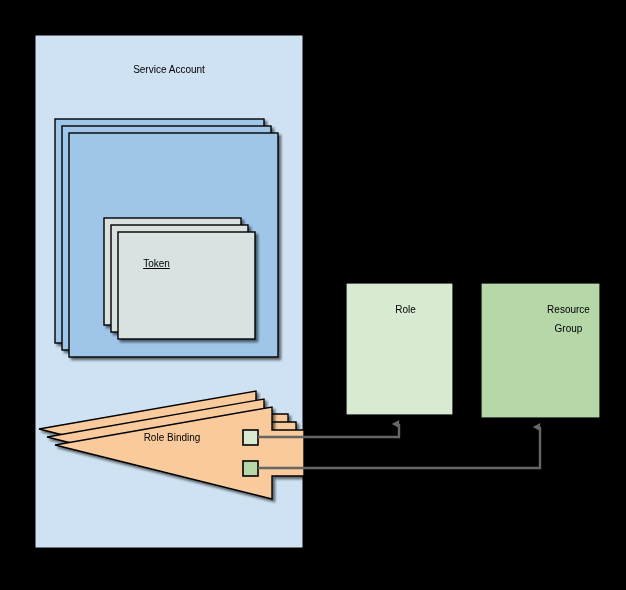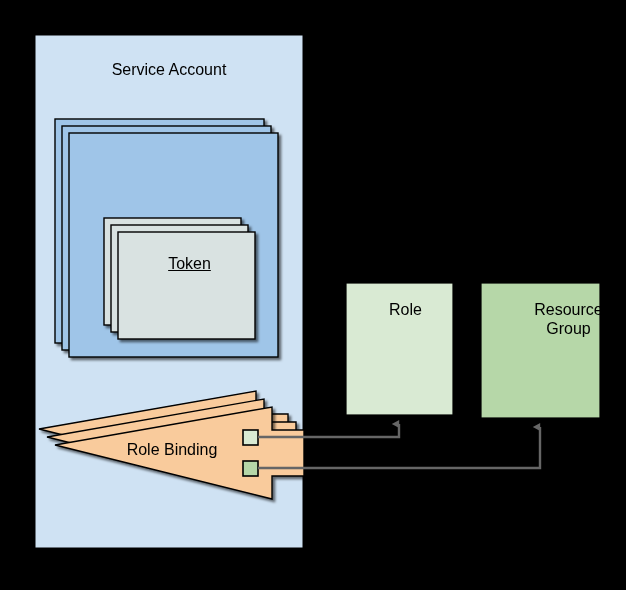--- a/index.html
+++ b/index.html
@@ -21,44 +21,44 @@
     position: absolute;
     left: 0;
     top: 0;
     width: 626px;
     height: 590px;
   }
   .node-label {
     position: absolute;
     text-align: center;
     color: #000000;
-    font-size: 16px;
+    font-size: 10px;
     line-height: 19px;
     white-space: pre-line;
     pointer-events: none;
   }
   #label-service-account {
     left: 36px;
     top: 60px;
     width: 266px;
   }
   #label-api-key {
     left: 69px;
     top: 155px;
     width: 209px;
   }
   #label-token {
-    left: 134px;
+    left: 101px;
     top: 254px;
     width: 111px;
     text-decoration: underline;
   }
   #label-role-binding {
     left: 72px;
-    top: 440px;
+    top: 428px;
     width: 200px;
   }
   #label-role {
     left: 346px;
     top: 300px;
     width: 119px;
   }
   #label-resource-group {
     left: 504px;
     top: 300px;

